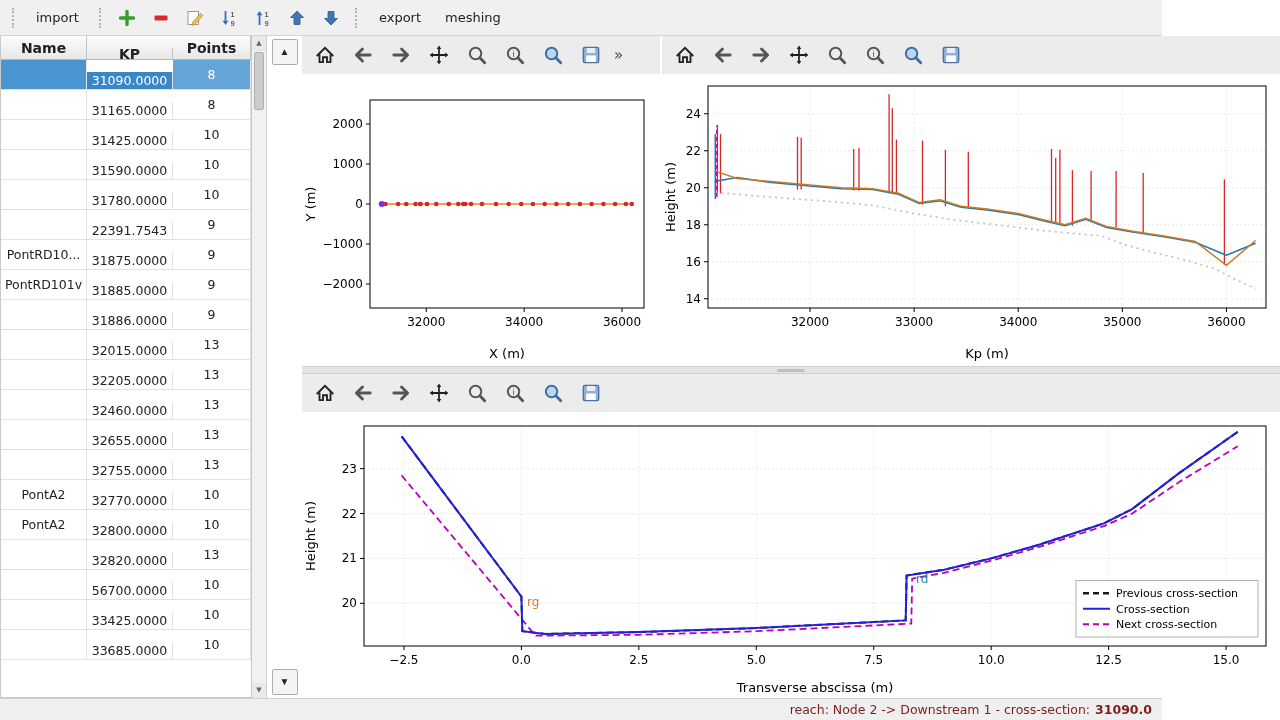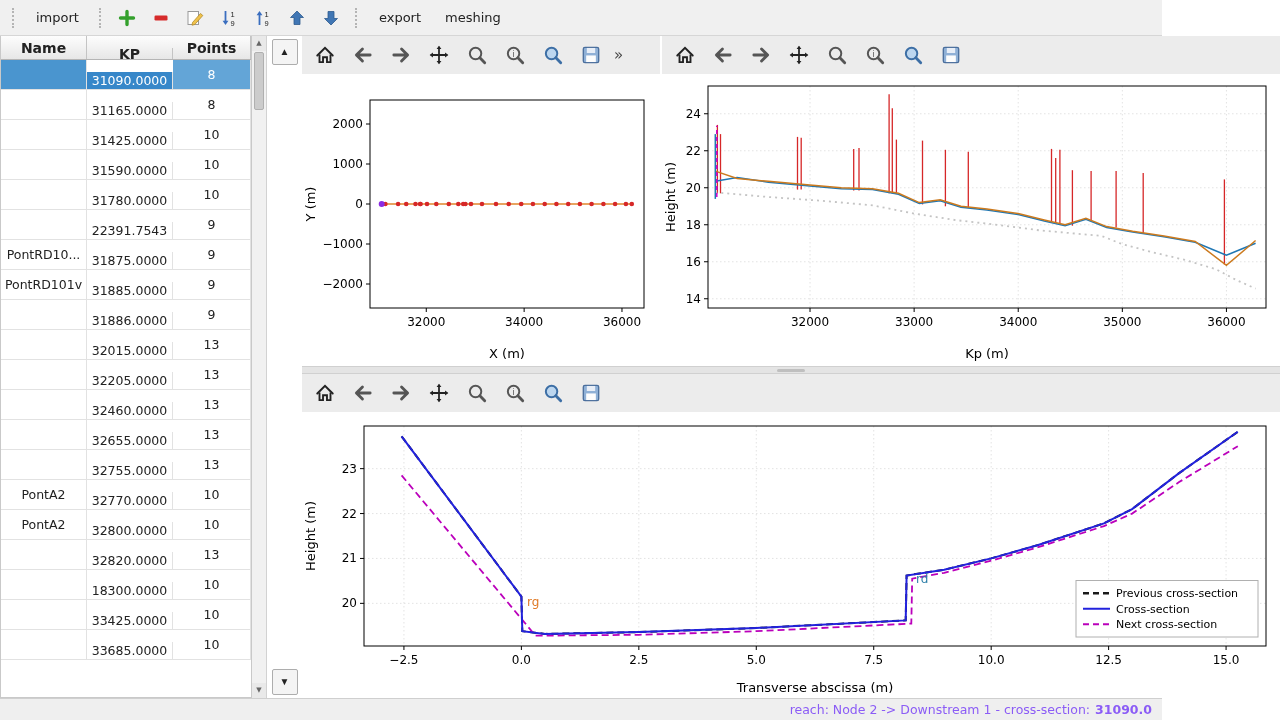--- a/index.html
+++ b/index.html
@@ -77,21 +77,21 @@
 
   .splitter { height:8px; flex:0 0 8px; background:#e4e4e4; border-top:1px solid #d0d0d0; border-bottom:1px solid #d0d0d0; position:relative; }
   .splitter-handle { position:absolute; left:calc(50% - 14px); top:2px; width:28px; height:3px; background:#bfbfbf; border-radius:2px; }
 
   .panel-cross { flex:1 1 auto; }
 
   
   .statusbar {
     height:22px; flex:0 0 22px; background:#efefef; border-top:1px solid #cfcfcf;
     display:flex; align-items:center; justify-content:flex-end; gap:5px;
-    font-size:12.5px; color:#8b5cf6; padding:0 10px;
+    font-size:12.5px; color:#7f1d1d; padding:0 10px;
   }
   .statusbar .bold { font-weight:bold; }
 </style>
 </head>
 <body>
 
 <div class="app">
 
   <div class="topbar">
     <span class="grip"></span>
@@ -236,21 +236,21 @@
               <div class="tcell c-kp">32800.0000</div>
               <div class="tcell c-points">10</div>
             </div>
             <div class="trow">
               <div class="tcell c-name"></div>
               <div class="tcell c-kp">32820.0000</div>
               <div class="tcell c-points">13</div>
             </div>
             <div class="trow">
               <div class="tcell c-name"></div>
-              <div class="tcell c-kp">18300.0000</div>
+              <div class="tcell c-kp">56700.0000</div>
               <div class="tcell c-points">10</div>
             </div>
             <div class="trow">
               <div class="tcell c-name"></div>
               <div class="tcell c-kp">33425.0000</div>
               <div class="tcell c-points">10</div>
             </div>
             <div class="trow">
               <div class="tcell c-name"></div>
               <div class="tcell c-kp">33685.0000</div>

